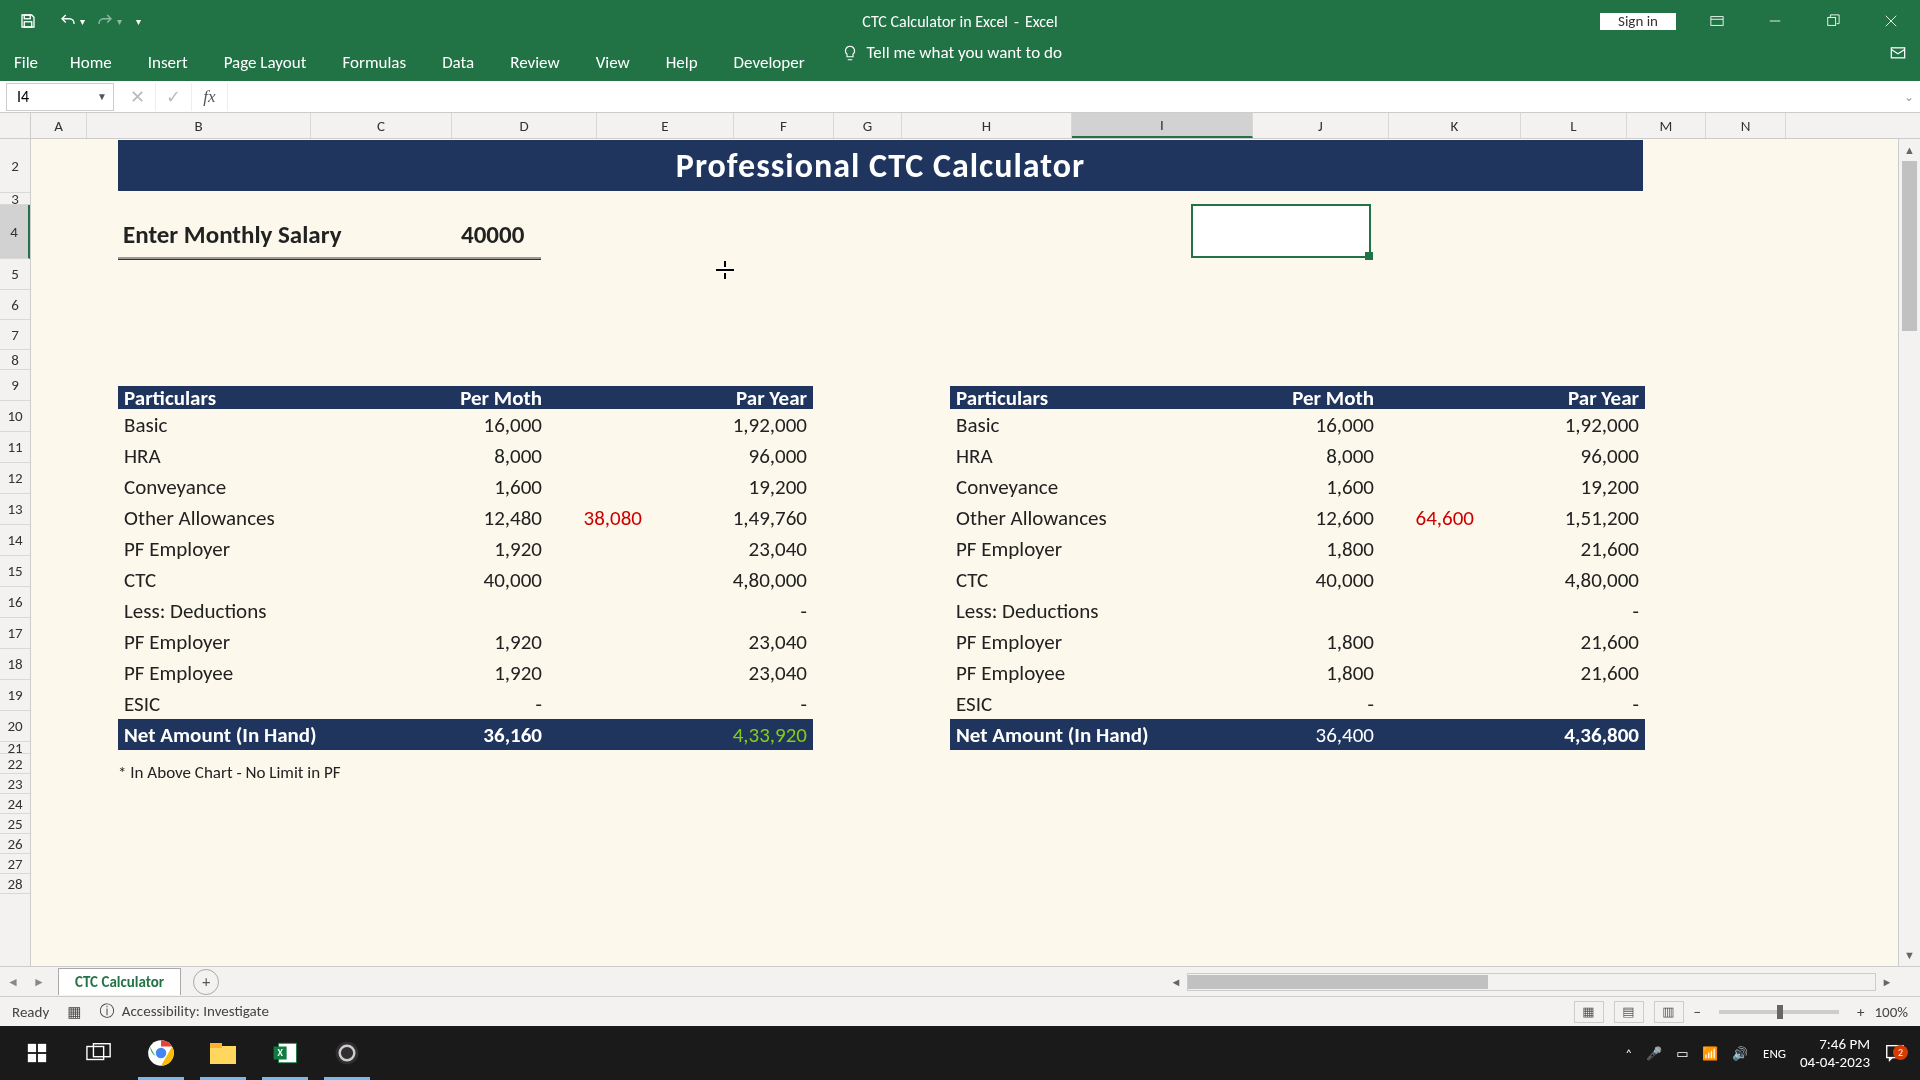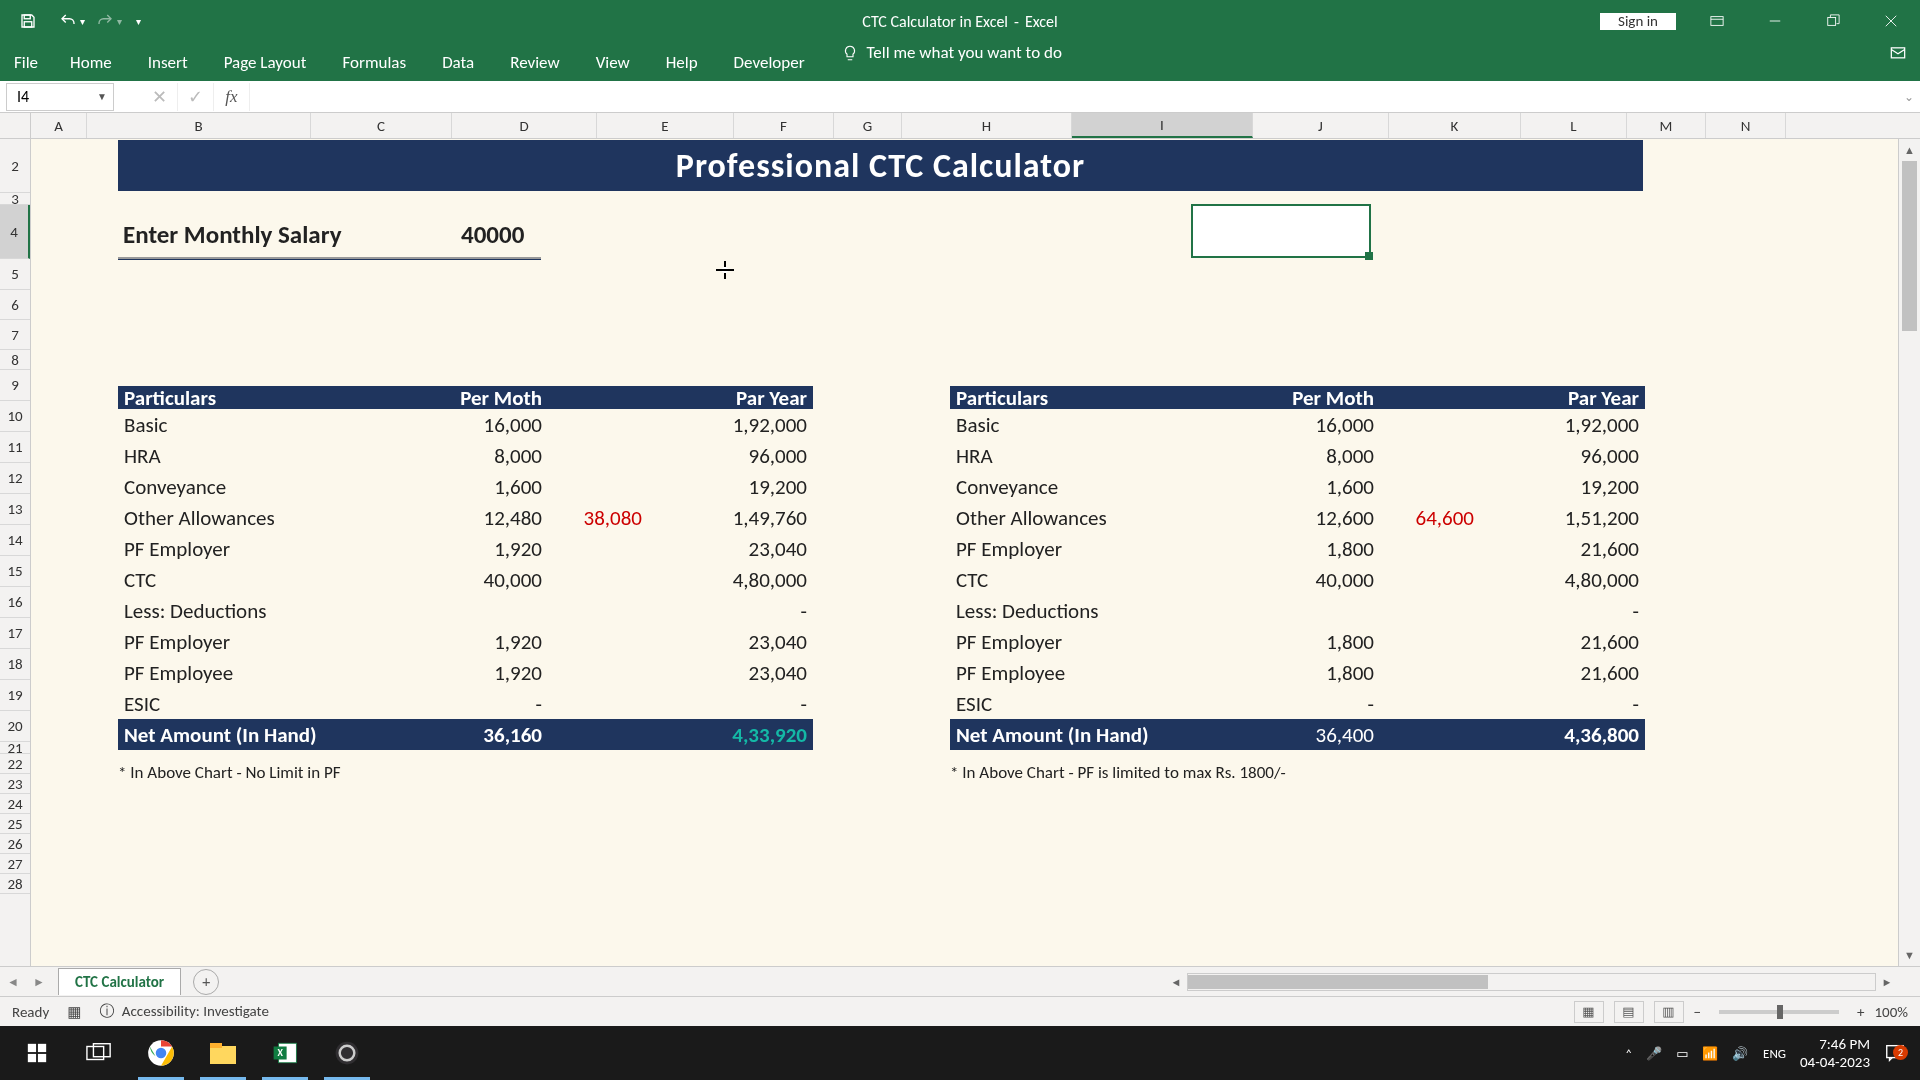--- a/index.html
+++ b/index.html
@@ -20,21 +20,21 @@
 
 .ribbon-tabs { background: #217346; height: 39px; display: flex; align-items: flex-start; padding-left: 0; gap: 0; position: relative; }
 .rtab { color: #fff; padding: 10px 18px 12px 18px; font-size: 17px; cursor: pointer; }
 .rtab.file { padding-left: 14px; padding-right: 14px; }
 .tellme { display: flex; align-items: center; gap: 8px; color: #fff; margin-left: 18px; font-size: 17px; }
 .tellme svg { width: 18px; height: 18px; }
 .ribbon-collapse { position: absolute; right: 12px; }
 .ribbon-collapse svg { width: 20px; height: 20px; }
 
 
-.formula-row { height: 32px; border-bottom: 1px solid #ccc; display: flex; align-items: center; background: #fff; gap: 22px; }
+.formula-row { height: 32px; border-bottom: 1px solid #ccc; display: flex; align-items: center; background: #fff; }
 .namebox { width: 108px; height: 28px; border: 1px solid #ccc; margin-left: 6px; display: flex; align-items: center; padding: 0 6px 0 10px; font-size: 16px; justify-content: space-between; }
 .namebox-dd { font-size: 10px; color: #555; }
 .fbar-btns { display: flex; align-items: center; gap: 0; margin-left: 6px; }
 .fbar-btn { width: 36px; height: 28px; display: flex; align-items: center; justify-content: center; color: #bbb; font-size: 18px; border-right: 1px solid #eee; }
 .fbar-btn.fx { color: #555; font-style: italic; font-family: "Times New Roman", serif; font-size: 17px; }
 .fbar-input { flex: 1; height: 28px; padding: 0 8px; font-size: 16px; }
 .fbar-expand { width: 22px; color: #999; font-size: 12px; display:flex; align-items:center; justify-content:center;}
 
 
 .sheet-area { position: relative; height: calc(100% - 42px - 39px - 32px - 30px - 30px - 54px); background: #fcf8ec; }
@@ -349,21 +349,21 @@
         <div class="trow">
             <div class="tcell pc1">ESIC</div>
             <div class="tcell r pc2">-</div>
             <div class="tcell pc3"></div>
             <div class="tcell r pc4">-</div>
           </div>
         <div class="trow netrow">
             <div class="tcell pc1" style="color:#fff;font-weight:bold">Net Amount (In Hand)</div>
             <div class="tcell r pc2" style="color:#fff;font-weight:bold">36,160</div>
             <div class="tcell pc3" style="color:#fff"></div>
-            <div class="tcell r pc4" style="color:#14b8a6;font-weight:bold">4,33,920</div>
+            <div class="tcell r pc4" style="color:#84cc16;font-weight:normal">4,33,920</div>
           </div>
         <div style="height:12px"></div>
         <div class="note">* In Above Chart - No Limit in PF</div>
       </div>
 
       <div class="tbl2">
         <div class="trow">
           <div class="tblhdr pc1">Particulars</div>
           <div class="tblhdr r pc2">Per Moth</div>
           <div class="tblhdr pc3"></div>
@@ -429,21 +429,20 @@
             <div class="tcell pc3"></div>
             <div class="tcell r pc4">-</div>
           </div>
         <div class="trow netrow">
             <div class="tcell pc1" style="color:#fff;font-weight:bold">Net Amount (In Hand)</div>
             <div class="tcell r pc2" style="color:#fff;font-weight:normal">36,400</div>
             <div class="tcell pc3" style="color:#fff"></div>
             <div class="tcell r pc4" style="color:#fff;font-weight:bold">4,36,800</div>
           </div>
         <div style="height:12px"></div>
-        <div class="note">* In Above Chart - PF is limited to max Rs. 1800/-</div>
       </div>
 
       <div class="vscroll">
         <div class="arr">▲</div>
         <div class="thumb"></div>
         <div class="arr" style="position:absolute;bottom:0;width:100%">▼</div>
       </div>
     </div>
   </div>
 </div>

